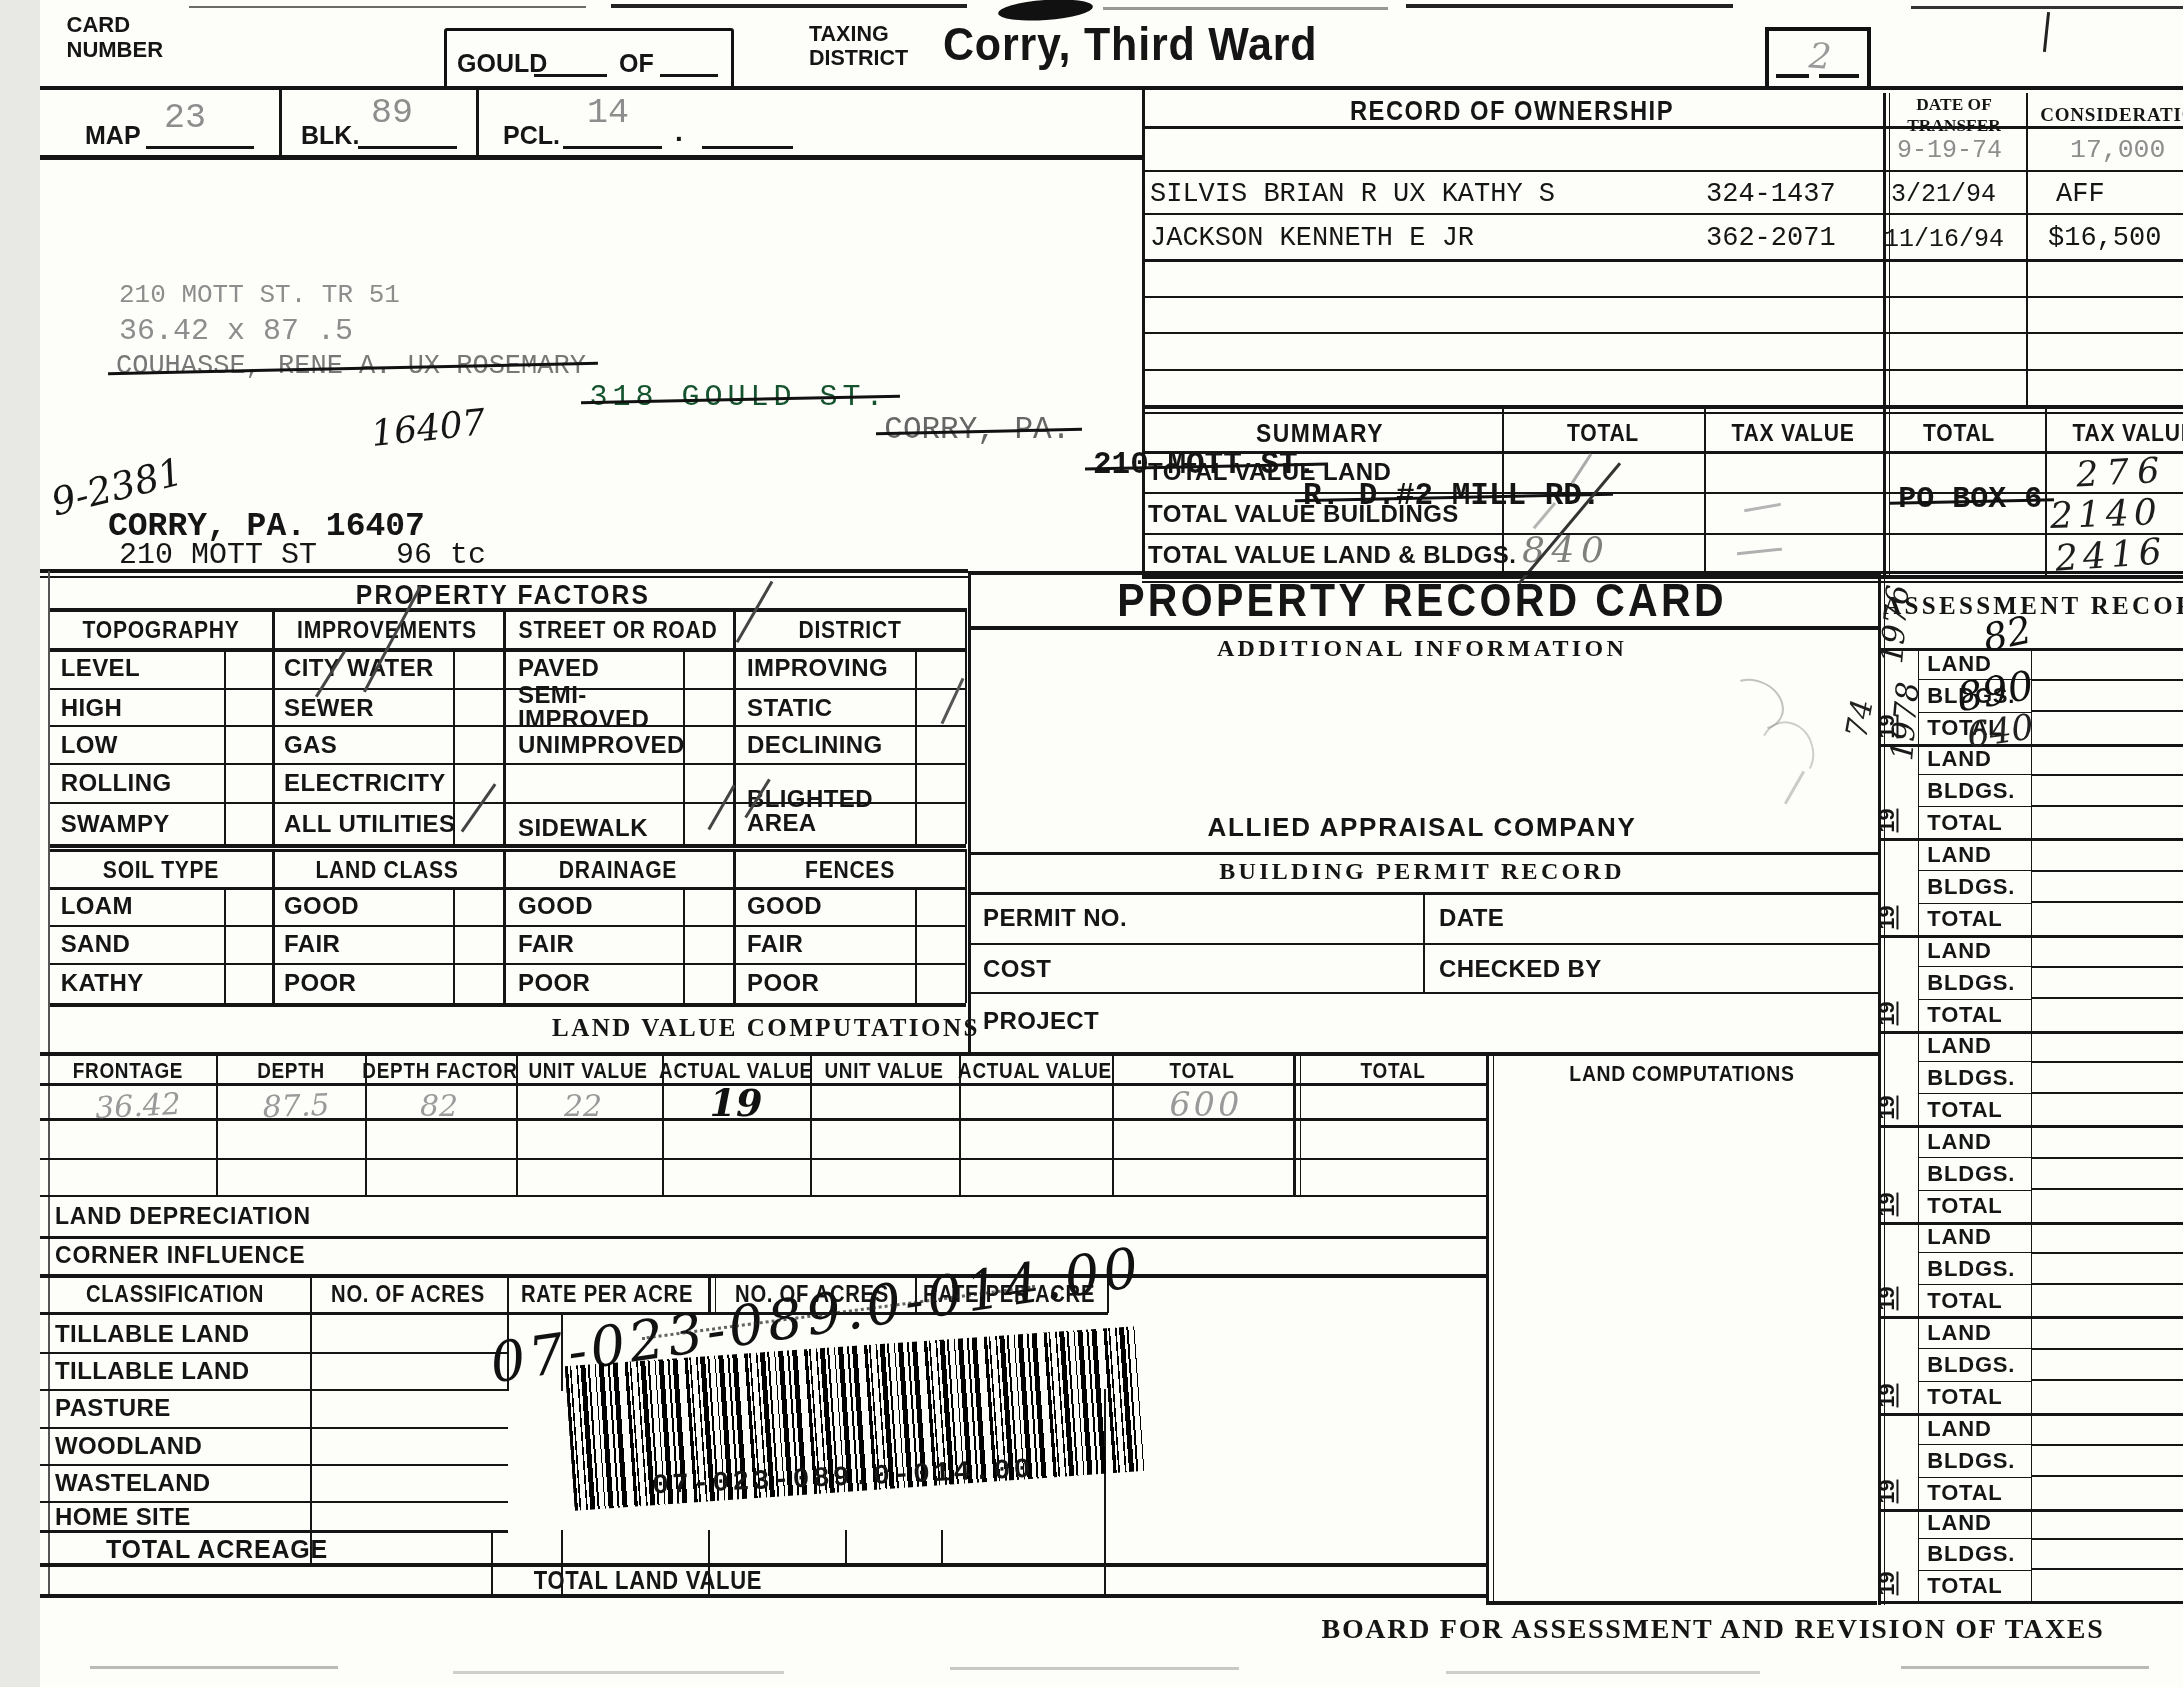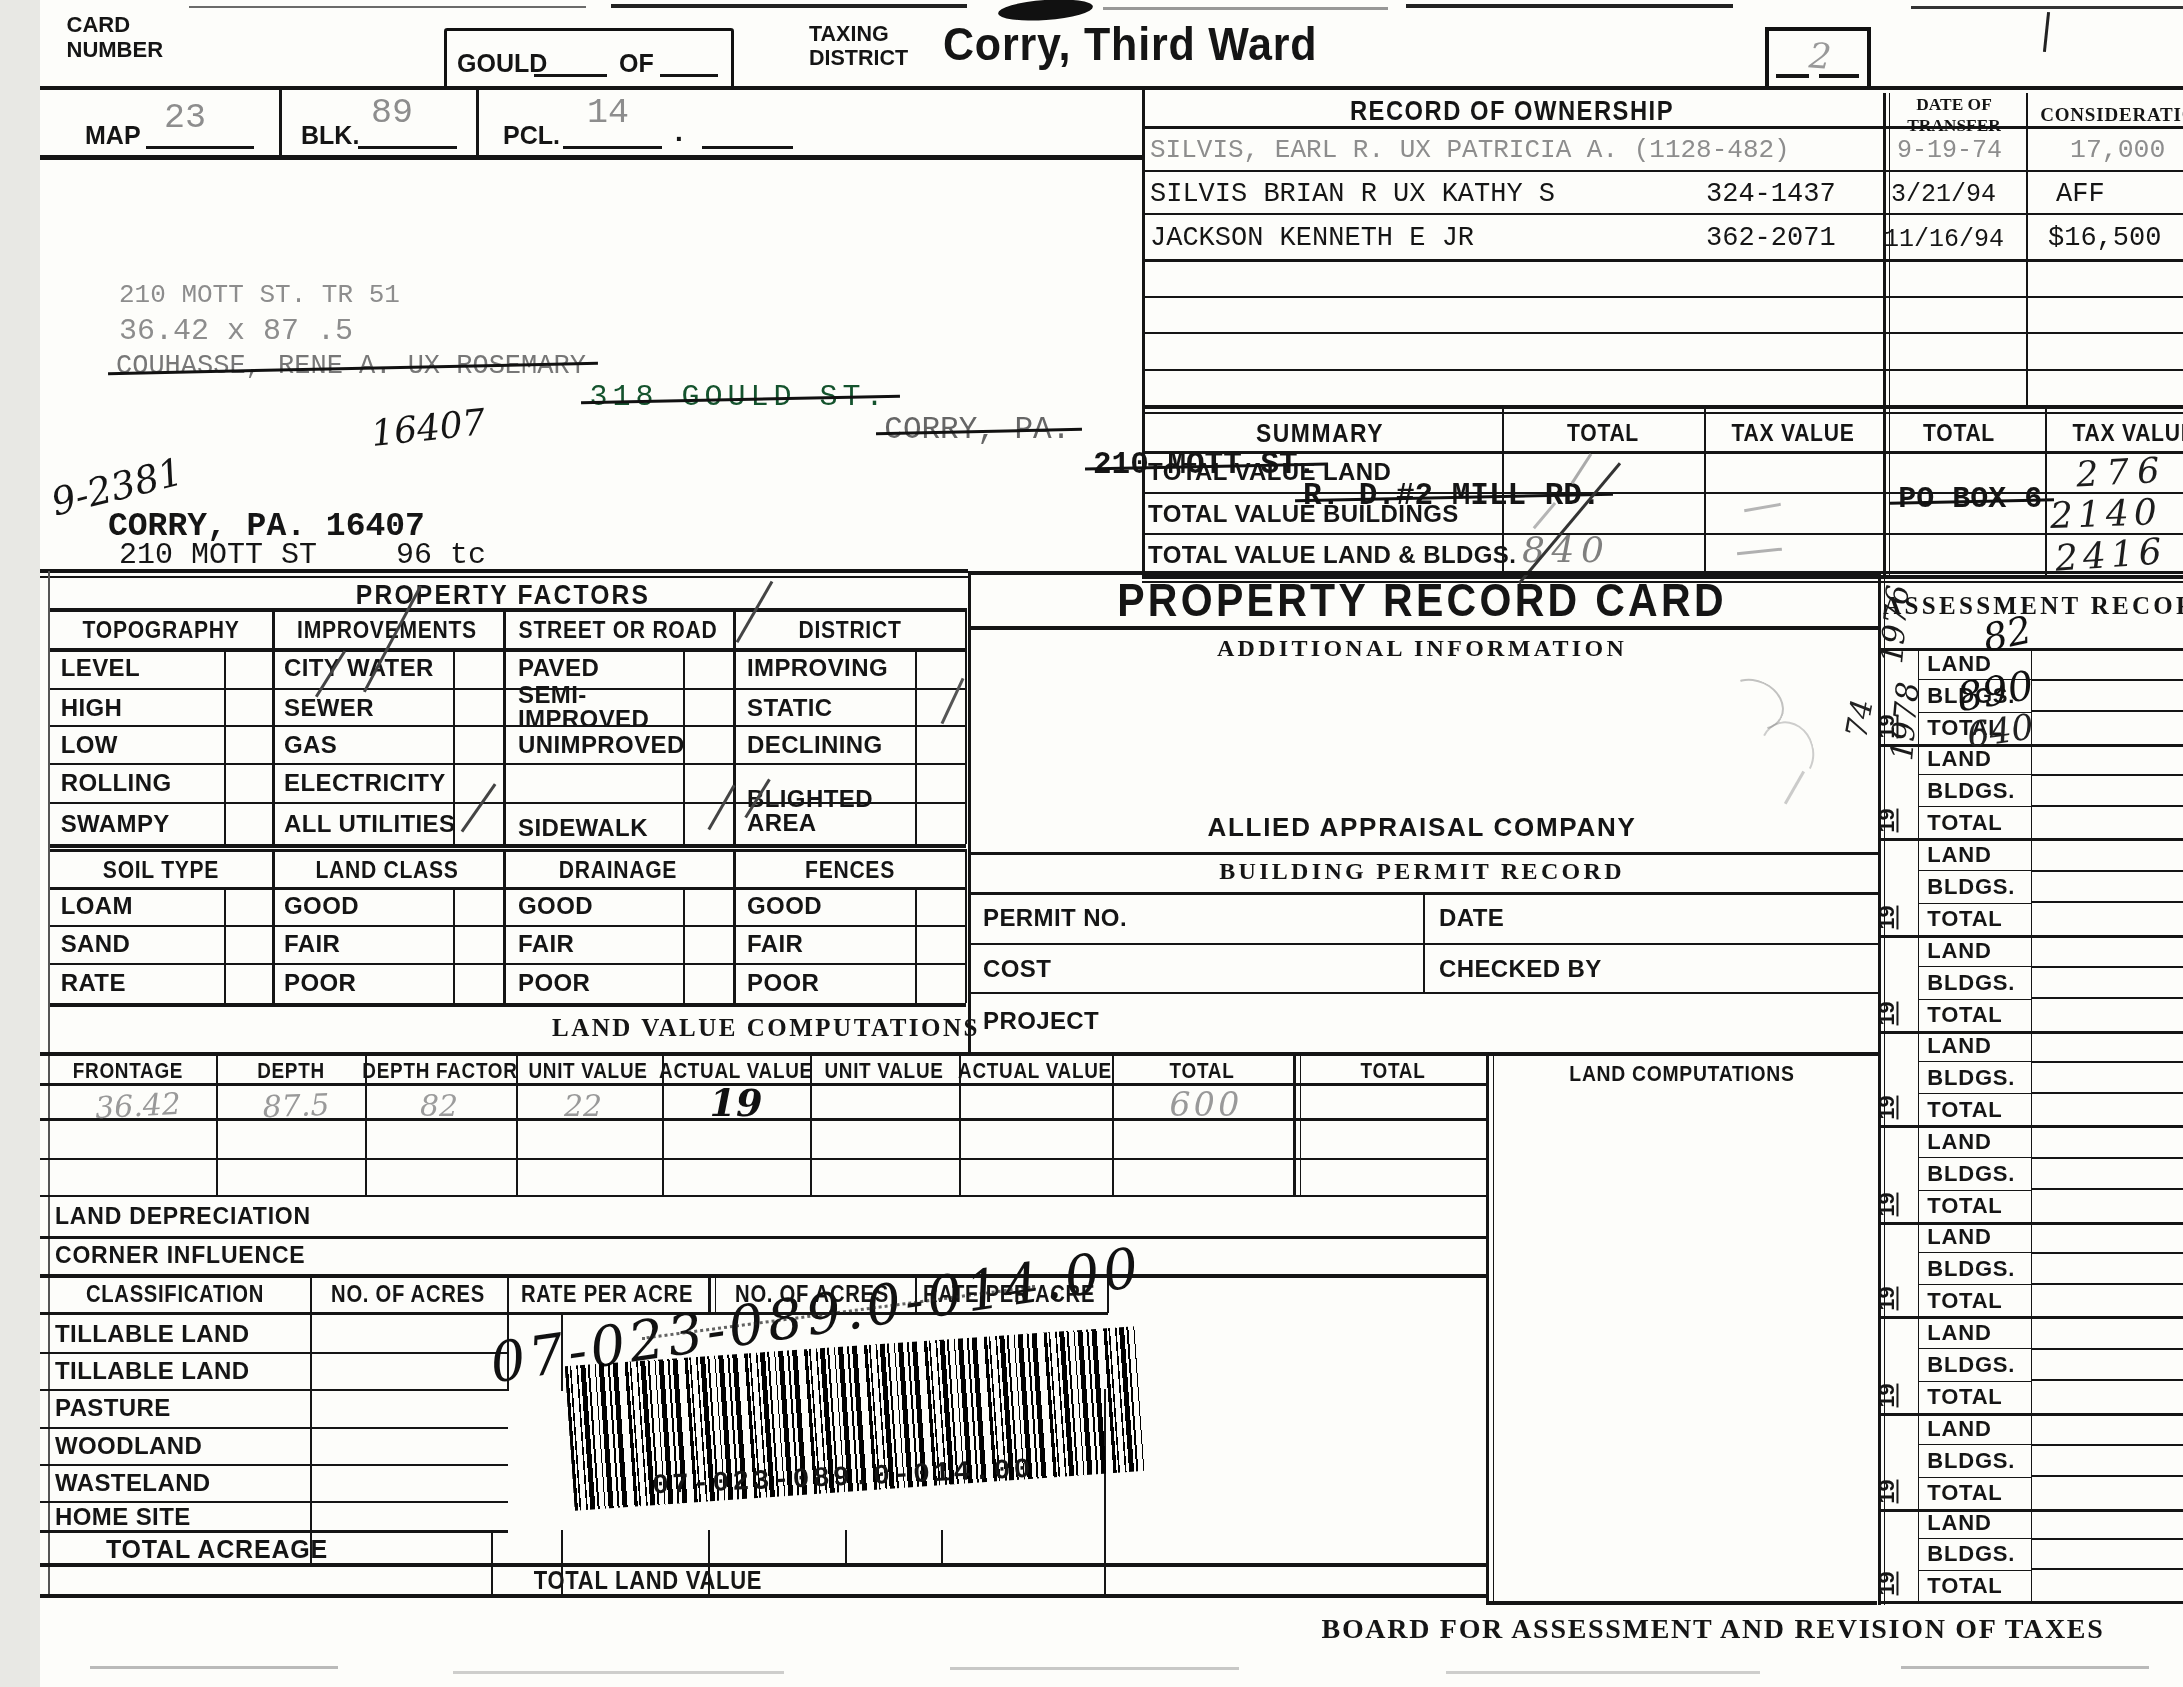--- a/index.html
+++ b/index.html
@@ -115,21 +115,20 @@
   <i class="hl" style="left:1102px;top:332px;width:1082px;height:1.7px"></i>
   <i class="hl" style="left:1102px;top:369px;width:1082px;height:1.7px"></i>
   <i class="vl" style="left:1843px;top:93px;width:2.5px;height:313px"></i>
   <i class="vl" style="left:1849px;top:93px;width:0.8px;height:313px"></i>
   <i class="vl" style="left:1986px;top:93px;width:1.7px;height:313px"></i>
 
   <span class="t cond ctrc" style="left:1472px;top:96px;font-size:27px;letter-spacing:1.7px">RECORD OF OWNERSHIP</span>
   <span class="t serif ctr wrap" style="left:1914px;top:94px;width:132px;font-size:17.4px;text-align:center;line-height:1.2">DATE OF TRANSFER</span>
   <span class="t serif ctr" style="left:2086px;top:104px;font-size:19px;letter-spacing:0.8px">CONSIDERATION</span>
 
-  <span class="t mono fade" style="left:1110px;top:135px;font-size:26px">SILVIS, EARL R. UX PATRICIA A. (1128-482)</span>
   <span class="t mono fade" style="left:1857px;top:136px;font-size:25px">9-19-74</span>
   <span class="t mono fade" style="left:2030px;top:135px;font-size:26.5px">17,000</span>
 
   <span class="t mono" style="left:1110px;top:179px;font-size:27px">SILVIS BRIAN R UX KATHY S</span>
   <span class="t mono" style="left:1666px;top:179px;font-size:27px">324-1437</span>
   <span class="t mono" style="left:1851px;top:180px;font-size:25px">3/21/94</span>
   <span class="t mono" style="left:2016px;top:179px;font-size:27px">AFF</span>
 
   <span class="t mono" style="left:1110px;top:223px;font-size:27px">JACKSON KENNETH E JR</span>
   <span class="t mono" style="left:1666px;top:223px;font-size:27px">362-2071</span>
@@ -251,21 +250,21 @@
   <span class="t cond ctrc" style="left:810px;top:856px;font-size:24px">FENCES</span>
 
   <span class="t lbl" style="left:20.7px;top:892px">LOAM</span>
   <span class="t lbl" style="left:244px;top:892px">GOOD</span>
   <span class="t lbl" style="left:478px;top:892px">GOOD</span>
   <span class="t lbl" style="left:707px;top:892px">GOOD</span>
   <span class="t lbl" style="left:20.7px;top:930px">SAND</span>
   <span class="t lbl" style="left:244px;top:930px">FAIR</span>
   <span class="t lbl" style="left:478px;top:930px">FAIR</span>
   <span class="t lbl" style="left:707px;top:930px">FAIR</span>
-  <span class="t lbl" style="left:20.7px;top:969px">RATE</span>
+  <span class="t lbl" style="left:20.7px;top:969px">KATHY</span>
   <span class="t lbl" style="left:244px;top:969px">POOR</span>
   <span class="t lbl" style="left:478px;top:969px">POOR</span>
   <span class="t lbl" style="left:707px;top:969px">POOR</span>
 
   
   <i class="vl" style="left:928px;top:571px;width:2.5px;height:481px"></i>
   <i class="hl" style="left:928px;top:571px;width:910px;height:4.1px"></i>
   <i class="hl" style="left:928px;top:626px;width:910px;height:4.1px"></i>
   <span class="t" style="left:1382px;top:577px;transform:translateX(-50%) scaleY(1.12);font-family:'Liberation Sans',sans-serif;font-weight:800;font-size:41px;letter-spacing:3.3px">PROPERTY RECORD CARD</span>
 

